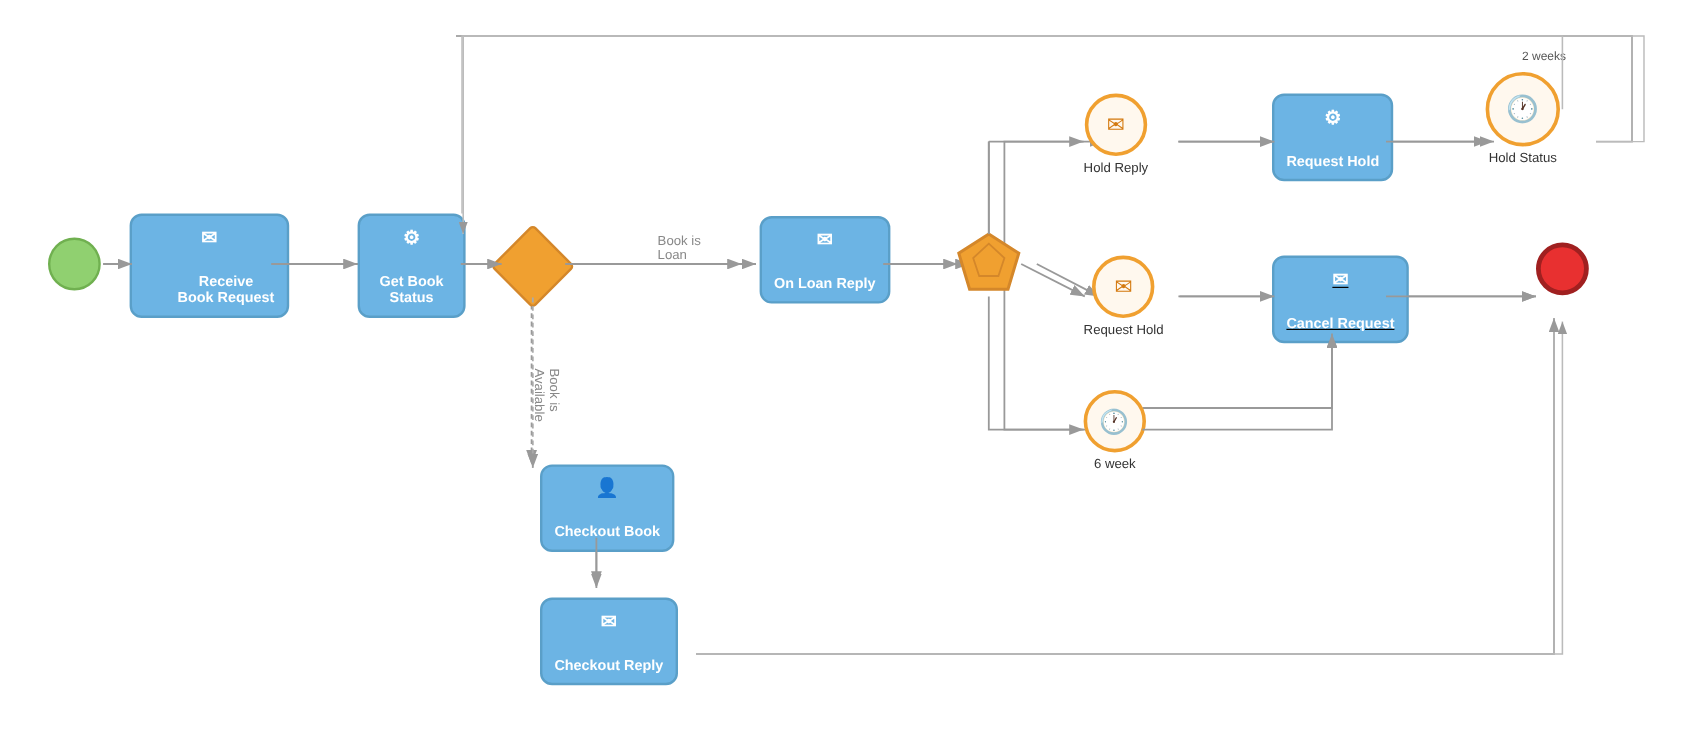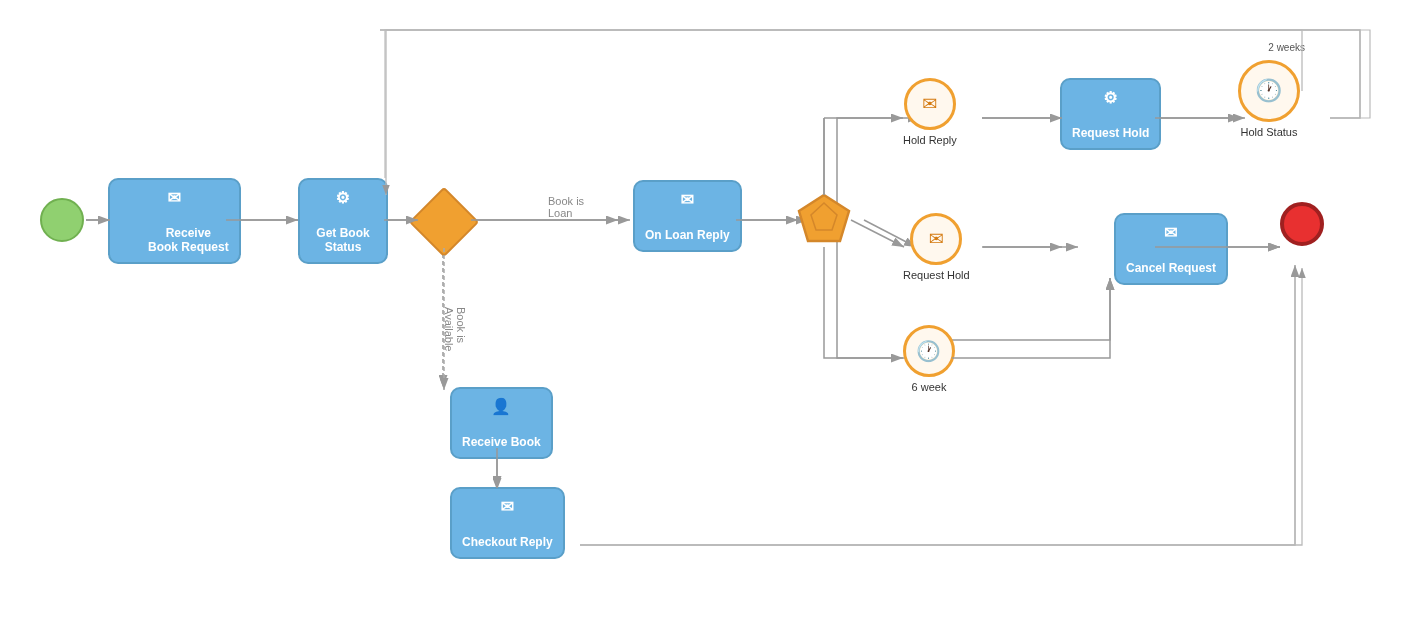--- a/index.html
+++ b/index.html
@@ -244,40 +244,40 @@
       <div class="event-circle timer" style="border-width:3px; width:62px; height:62px; font-size:22px;">🕐</div>
     </div>
     <div class="event-label">Hold Status</div>
   </div>
 
   <div class="node" style="left:903px; top:213px;">
     <div class="event-circle msg">✉</div>
     <div class="event-label">Request Hold</div>
   </div>
 
-  <div class="node" style="left:1114px; top:213px;">
+  <div class="node" style="left:1060px; top:213px;text-decoration:underline;">
     <div class="task-box">
       <span class="icon-envelope"></span>
       <span>Cancel Request</span>
     </div>
   </div>
 
   <div class="node" style="left:903px; top:325px;">
     <div class="event-circle timer" style="font-size:20px;">🕐</div>
     <div class="event-label">6 week</div>
   </div>
 
   <div class="node" style="left:450px; top:387px;">
     <div class="task-box">
       <span class="icon-user"></span>
-      <span>Receive Book</span>
-    </div>
-  </div>
-
-  <div class="node" style="left:450px; top:487px;">
+      <span>Checkout Book</span>
+    </div>
+  </div>
+
+  <div class="node" style="left:450px; top:498px;">
     <div class="task-box">
       <span class="icon-envelope"></span>
       <span>Checkout Reply</span>
     </div>
   </div>
 
   <div class="node" style="left:1280px; top:202px;">
     <div class="circle-end"></div>
   </div>
 

